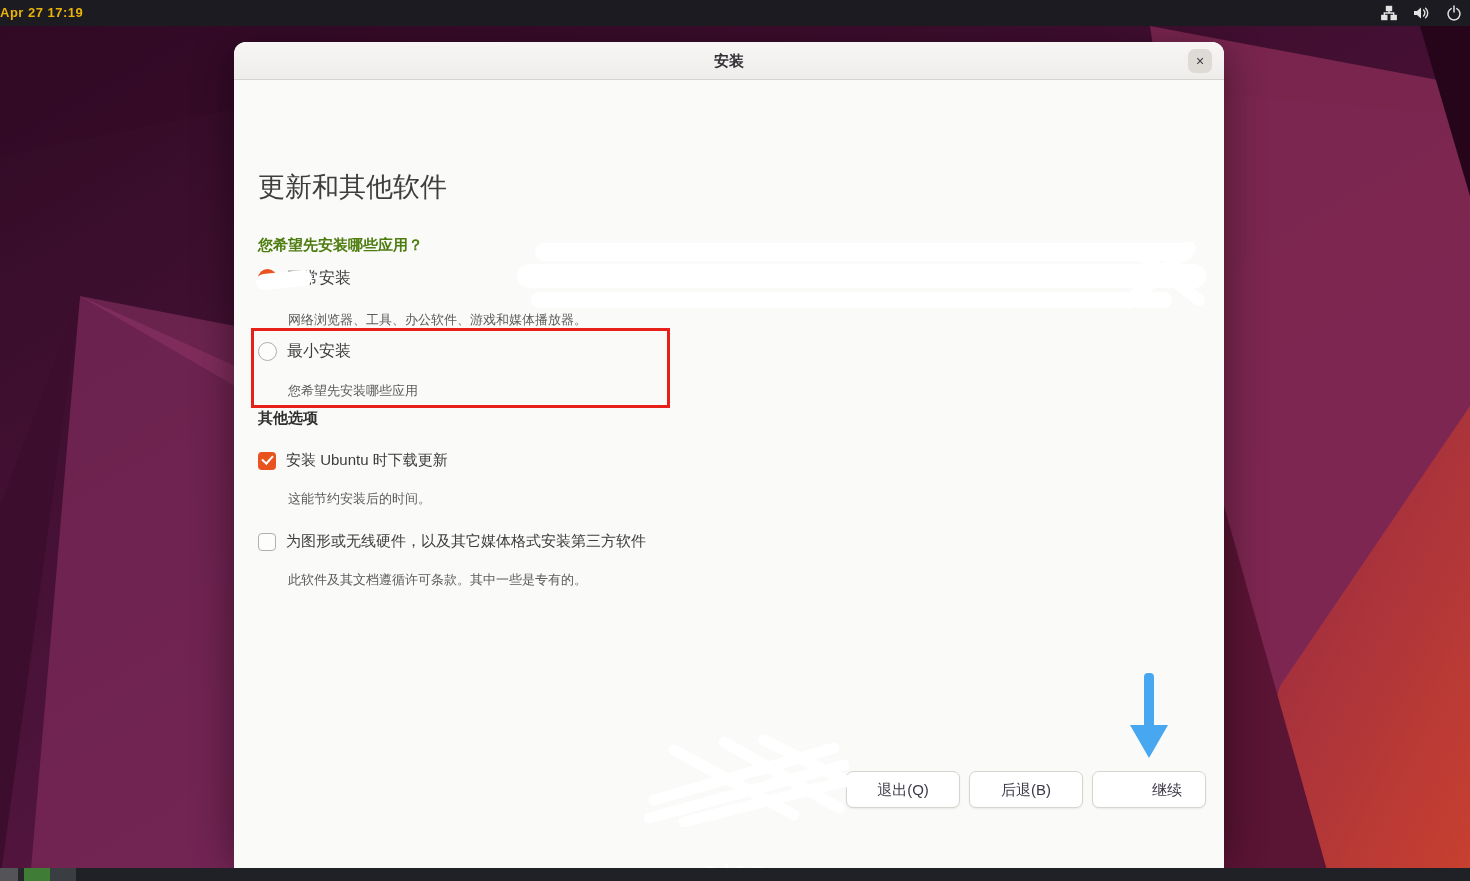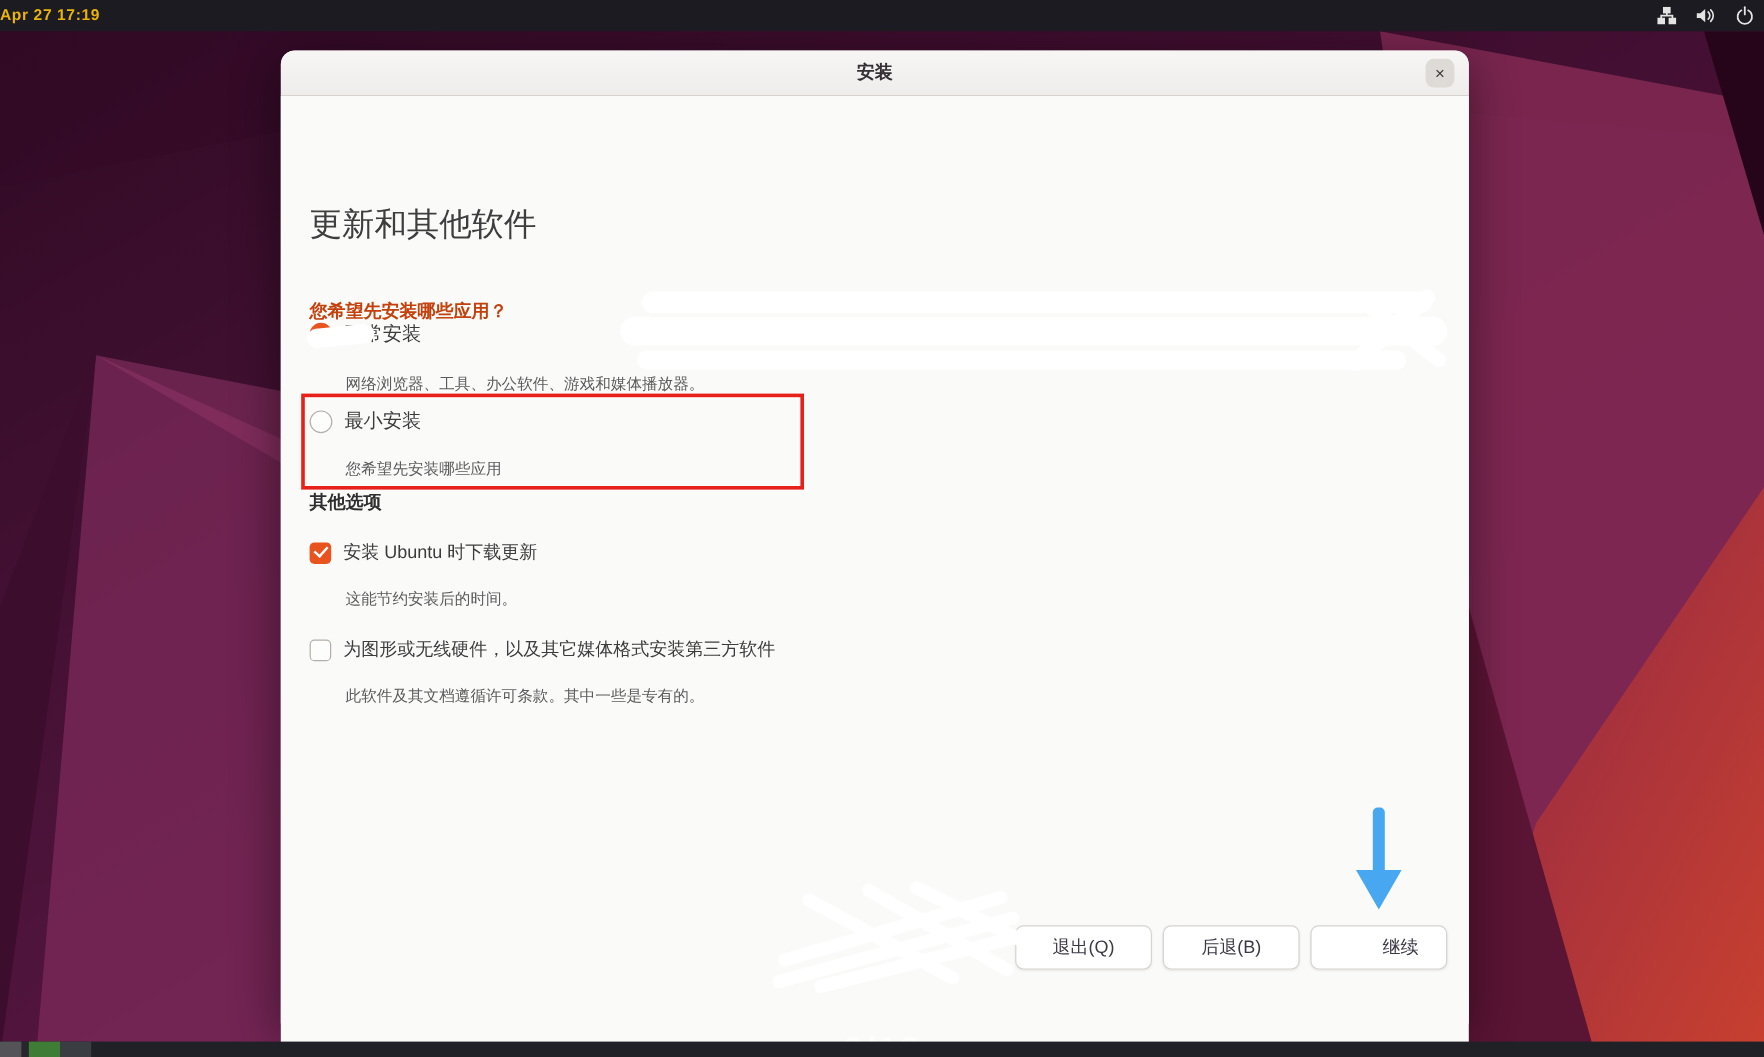--- a/index.html
+++ b/index.html
@@ -25,21 +25,21 @@
             border-radius:12px 12px 0 0; box-shadow:0 10px 40px rgba(0,0,0,.45); background:#fafaf9; }
   .titlebar { position:relative; height:38px; background:linear-gradient(#f7f6f5,#eeedeb);
               border-bottom:1px solid #d7d3cf; border-radius:12px 12px 0 0; }
   .titlebar .wtitle { position:absolute; left:0; right:0; top:0; height:38px; line-height:38px;
                       text-align:center; font-size:15px; font-weight:700; color:#343036; }
   .closebtn { position:absolute; right:12px; top:7px; width:24px; height:24px; border-radius:7px;
               background:#dedad6; color:#3a3a3a; font-size:14px; line-height:24px; text-align:center; cursor:pointer; }
   .dbody { position:relative; width:100%; height:800px; background:#fafaf9; }
 
   .h1 { position:absolute; left:24px; top:62px; font-size:27px; font-weight:400; color:#3e3e3e;margin-top:27px; }
-  .qlabel { position:absolute; left:24px; top:170px; font-size:15px; font-weight:700; color:#c2410c; }
+  .qlabel { position:absolute; left:24px; top:156px; font-size:15px; font-weight:700; color:#4d7c0f; }
   .slabel { position:absolute; left:24px; top:329px; font-size:15px; font-weight:700; color:#2f2f2f; }
 
   .row { position:absolute; display:flex; align-items:center; gap:10px; }
   .radio { width:19px; height:19px; border-radius:50%; border:1px solid #b3afab; background:#fdfdfc;
            position:relative; flex:0 0 auto; }
   .radio.selected { border:none; background:#e9531e; }
   .radio.selected::after { content:""; position:absolute; left:6px; top:6px; width:7px; height:7px;
                            border-radius:50%; background:#fff; }
   .check { width:18px; height:18px; border-radius:4px; border:1px solid #b3afab; background:#fdfdfc;
            position:relative; flex:0 0 auto; }

